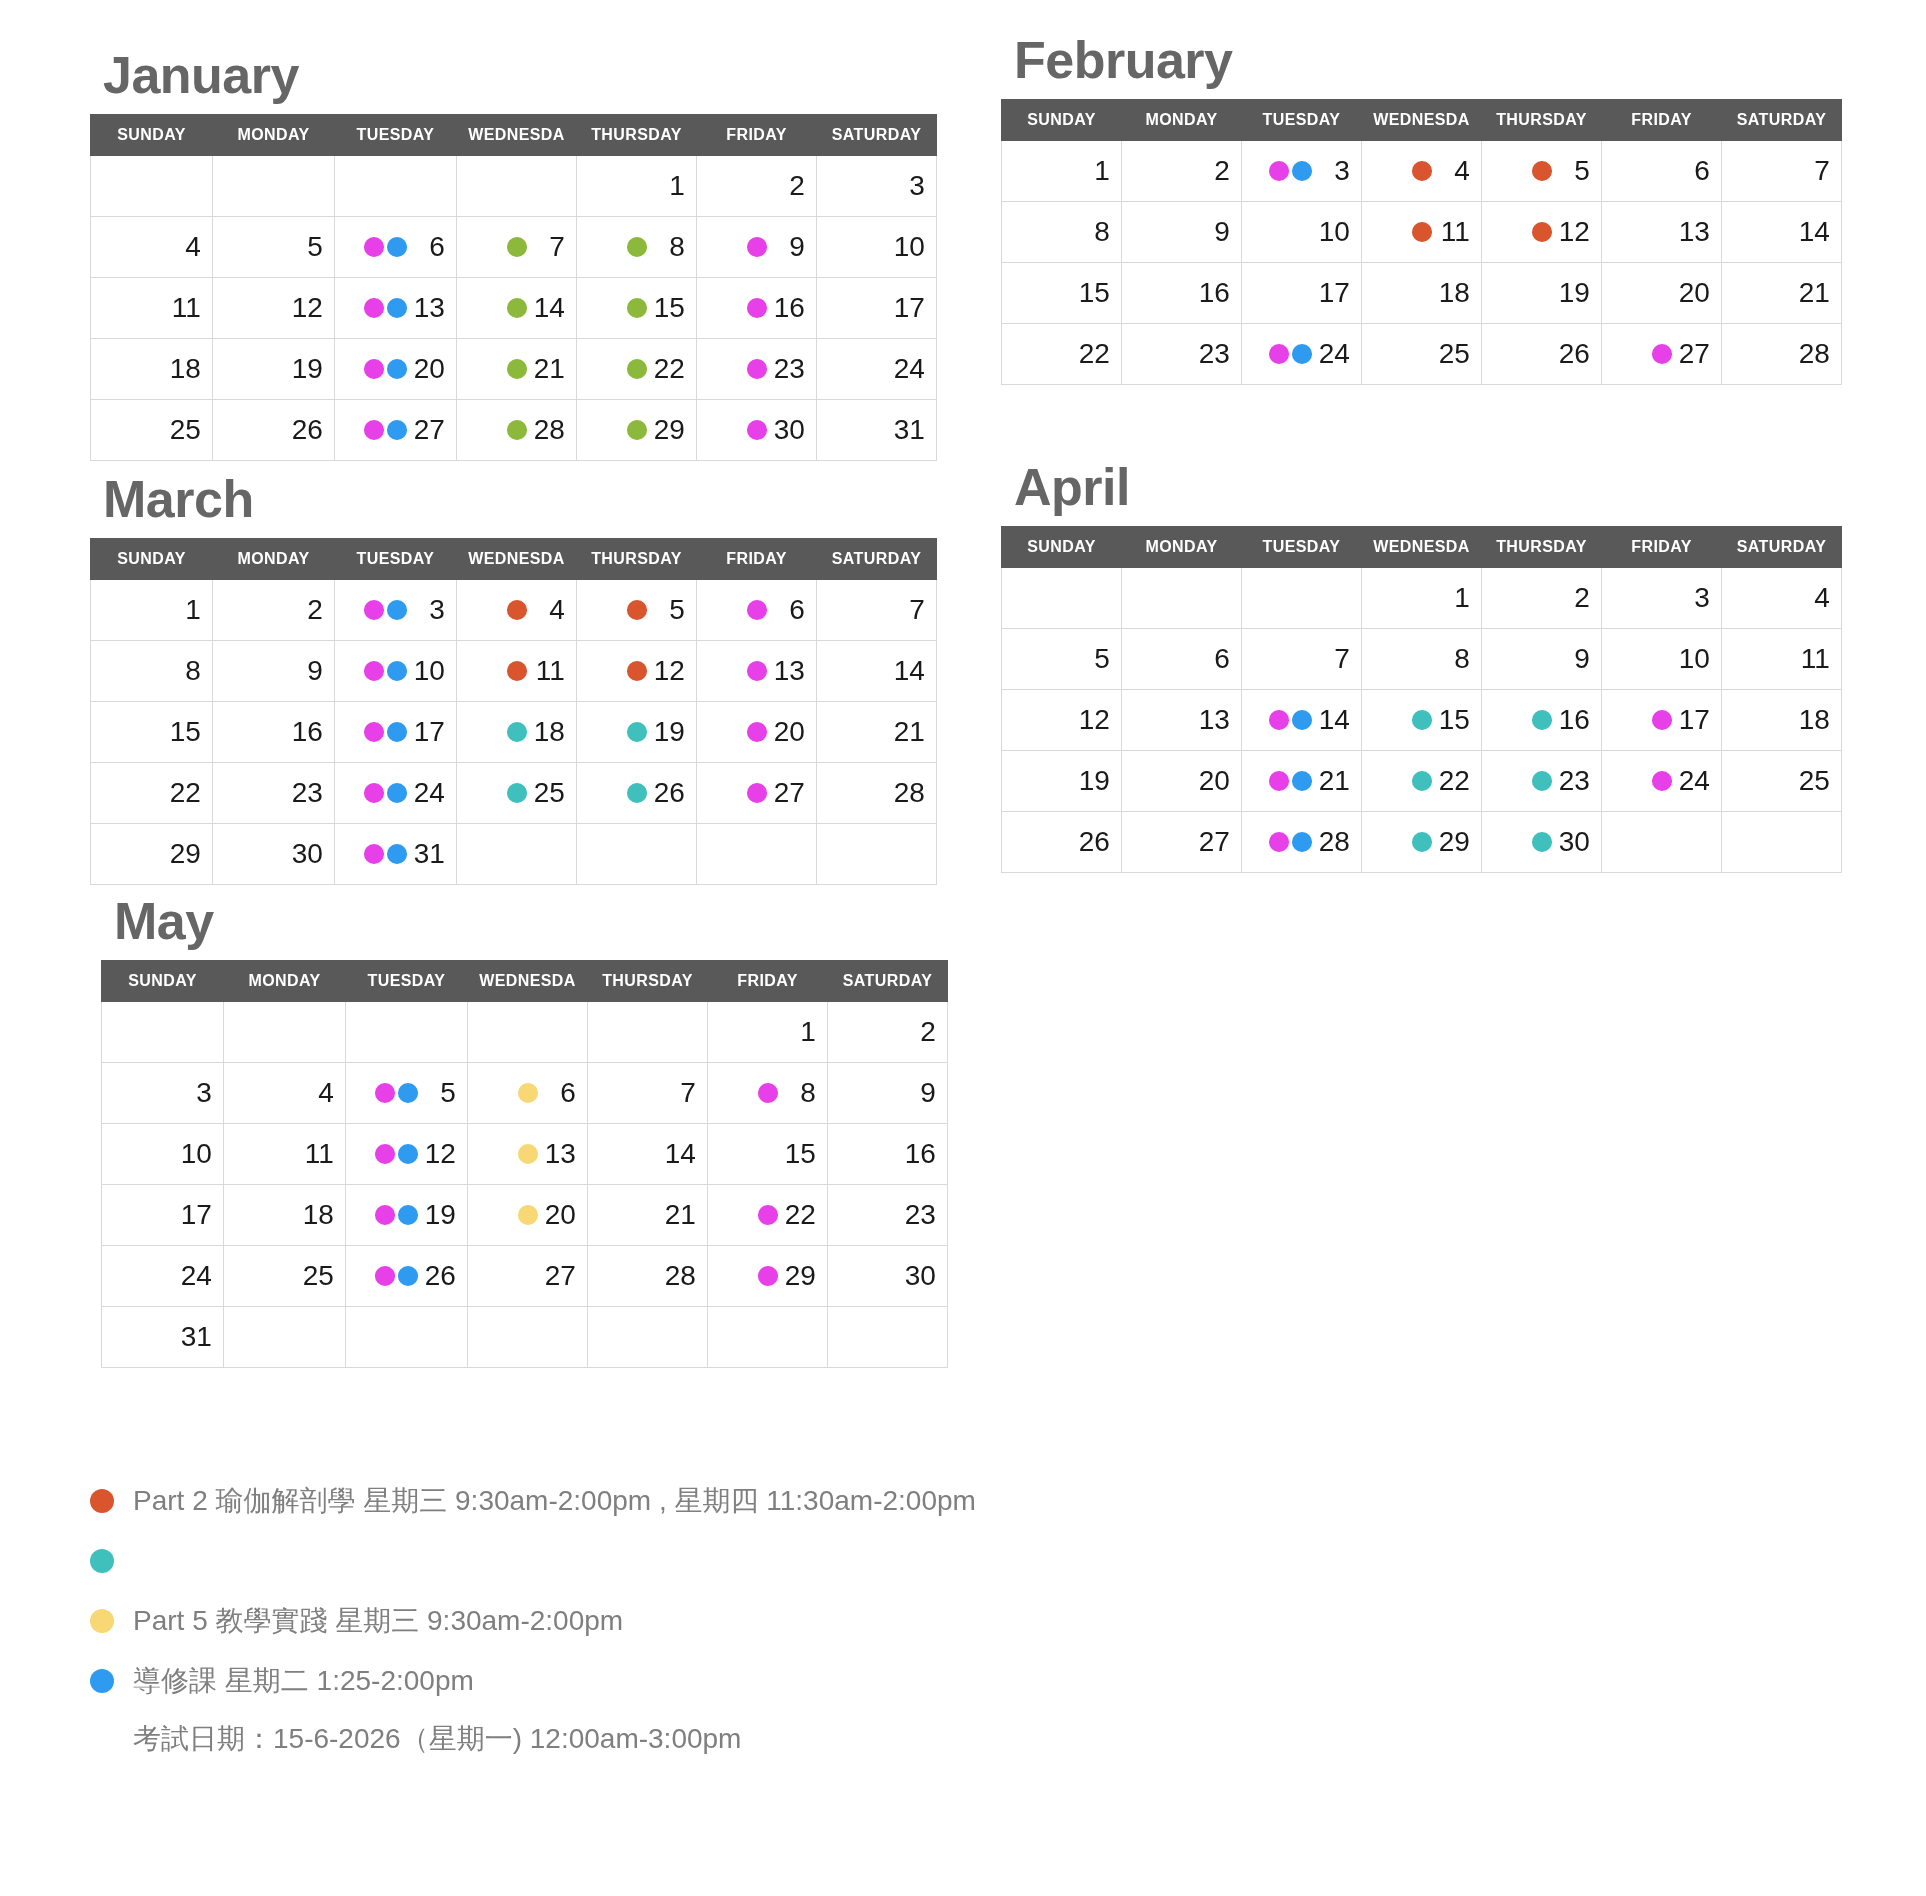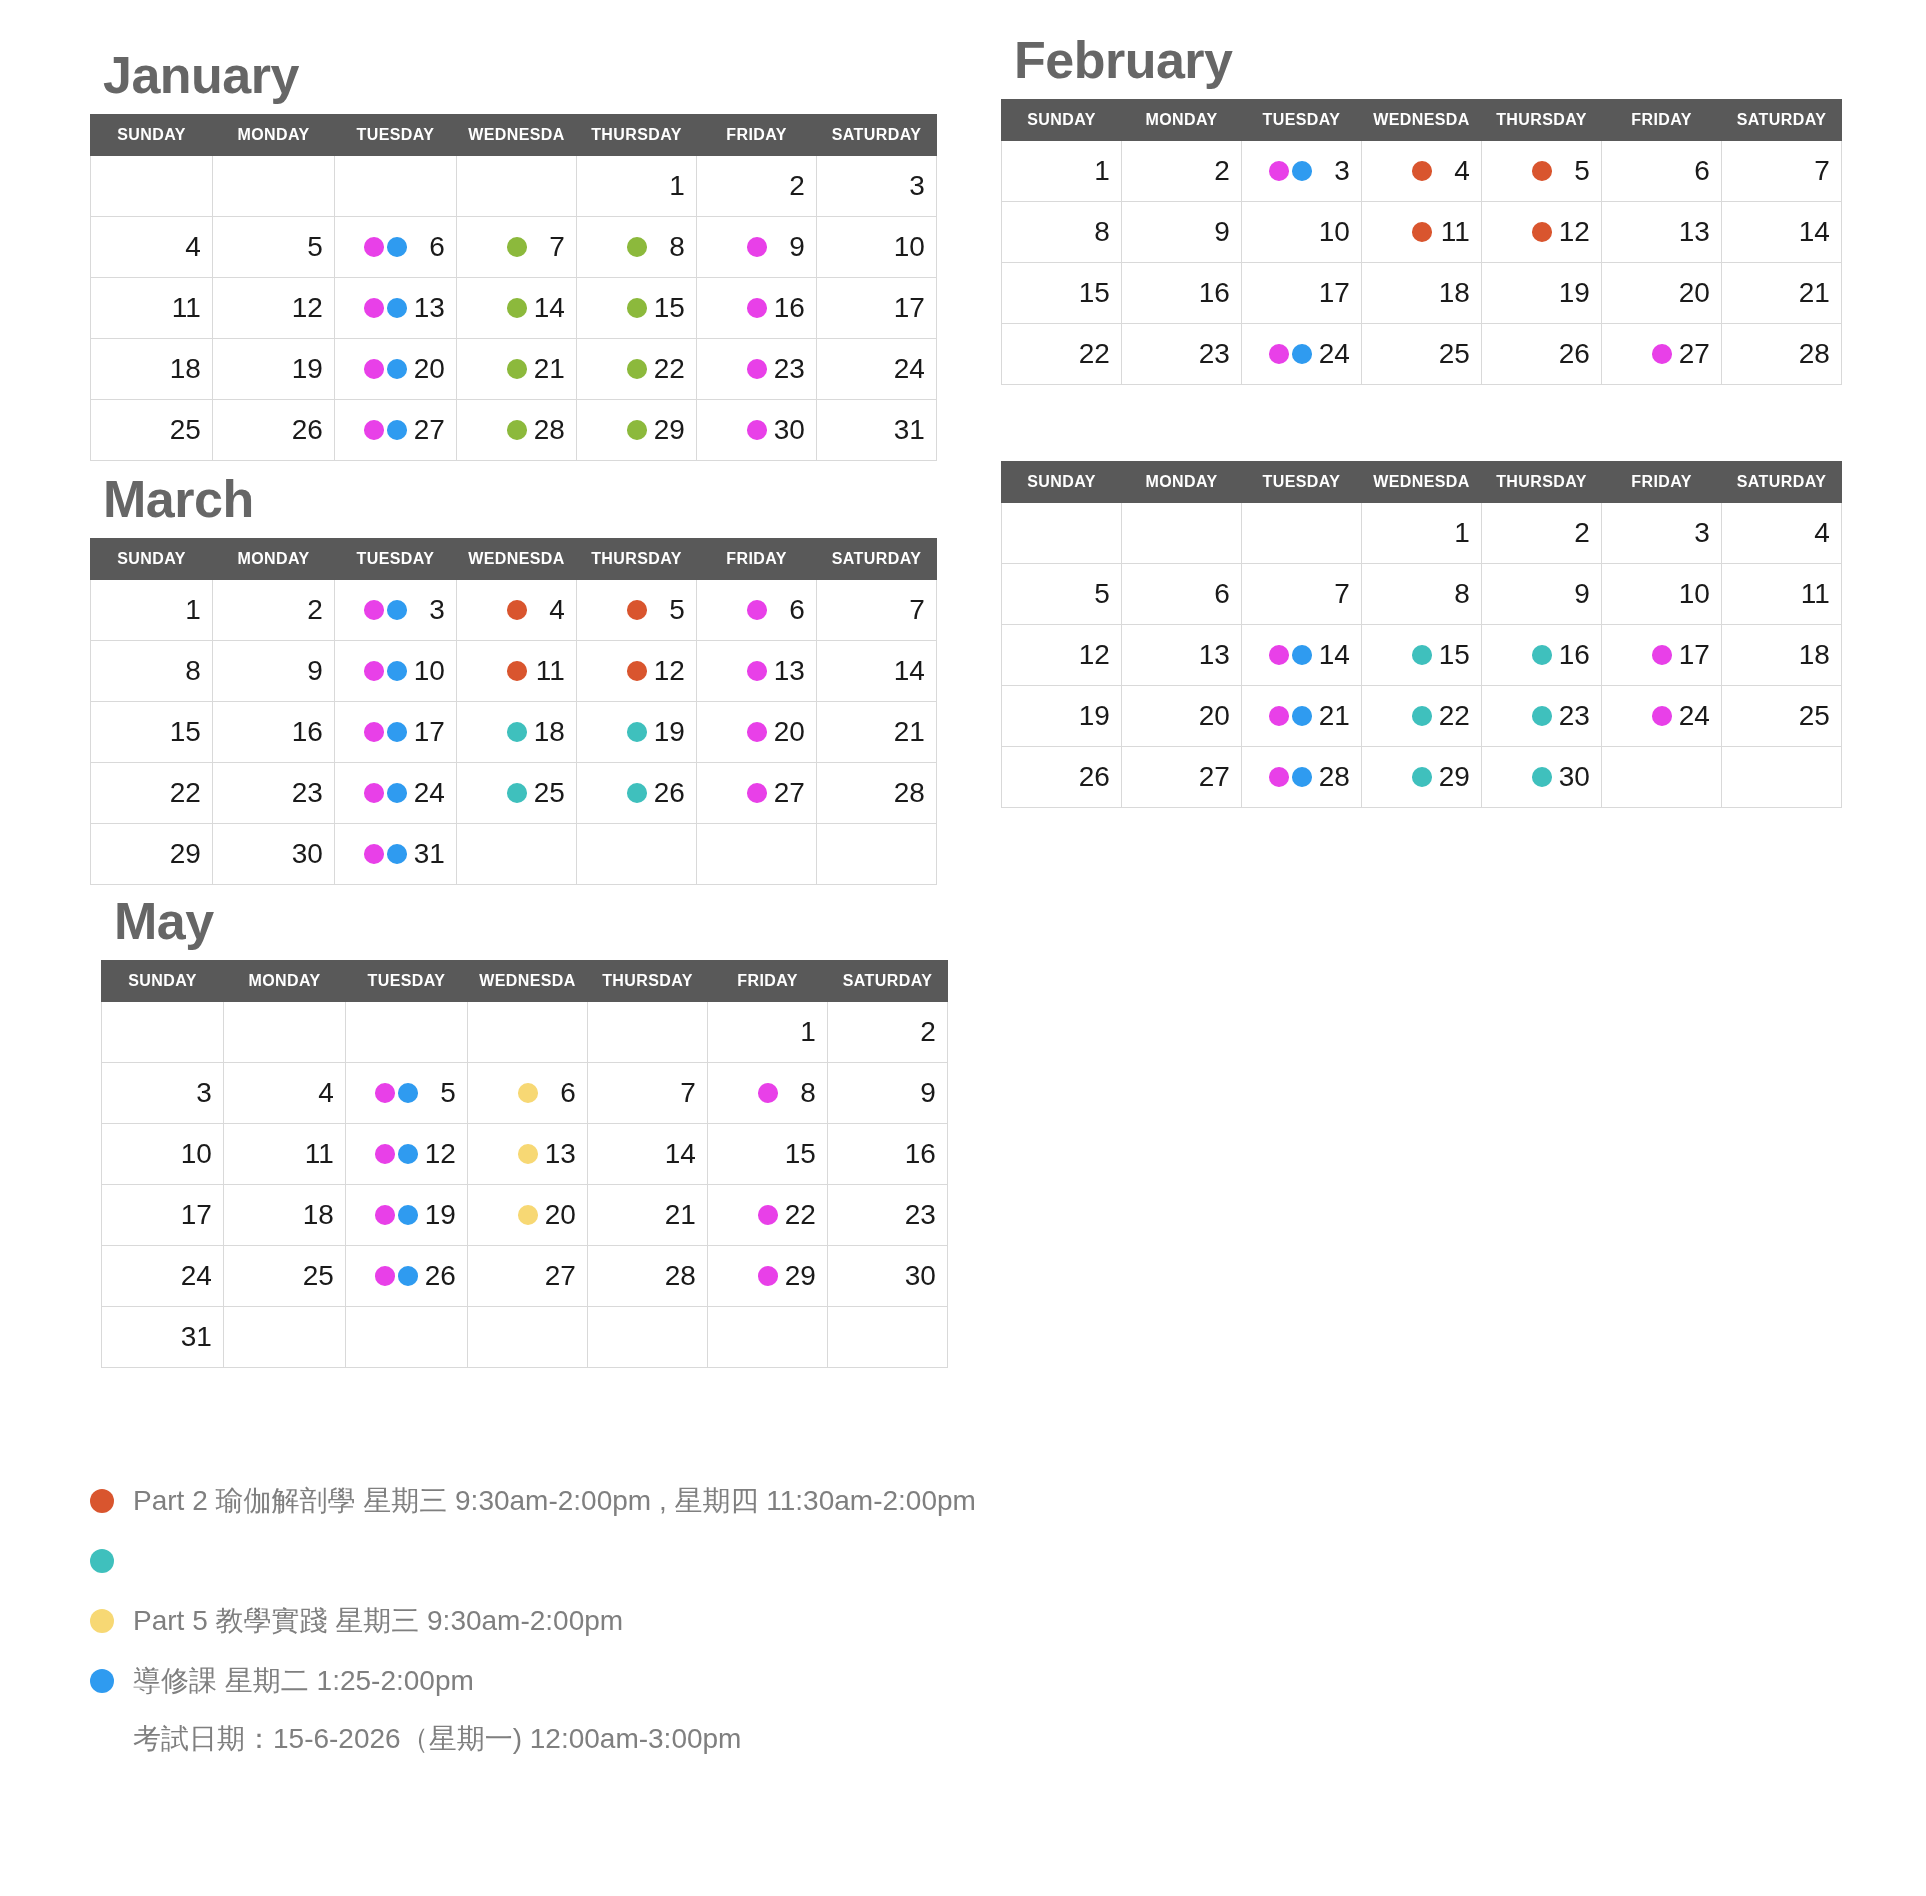--- a/index.html
+++ b/index.html
@@ -767,20 +767,21 @@
                   <span class="daynum"></span>
                 </div>
               </td>
             </tr>
           </tbody>
         </table>
       </div>
   </div>
 
   <div class="cal" style="left:1001px; top:461px;">
+    <div class="cal-title">April</div>
     <div>
         <table class="cal-table">
           <colgroup>
             <col style="width: 120px;">
             <col style="width: 120px;">
             <col style="width: 120px;">
             <col style="width: 120px;">
             <col style="width: 120px;">
             <col style="width: 120px;">
             <col style="width: 120px;">

